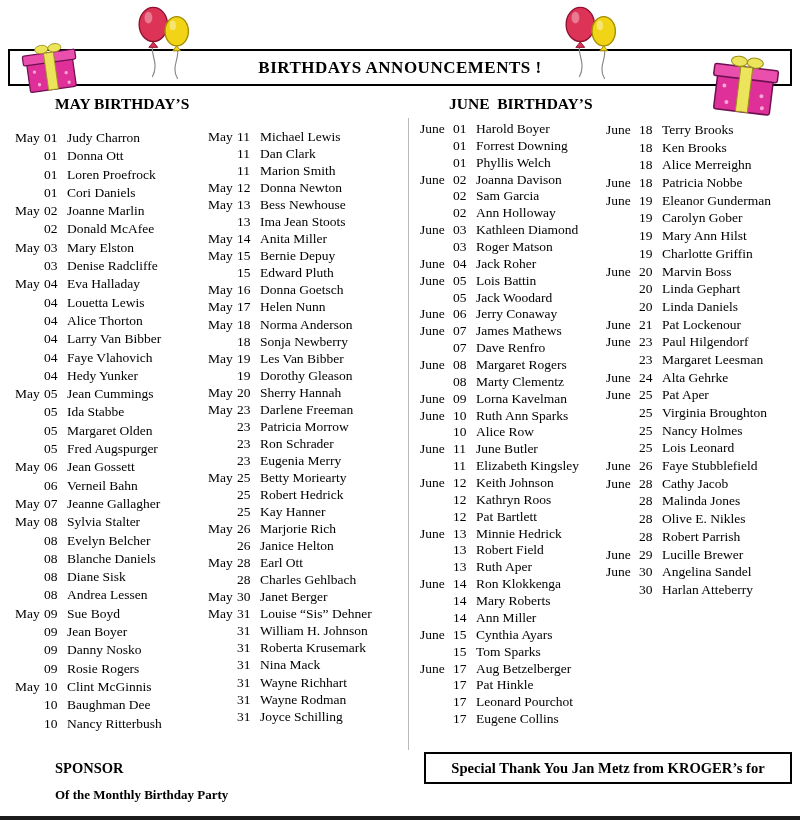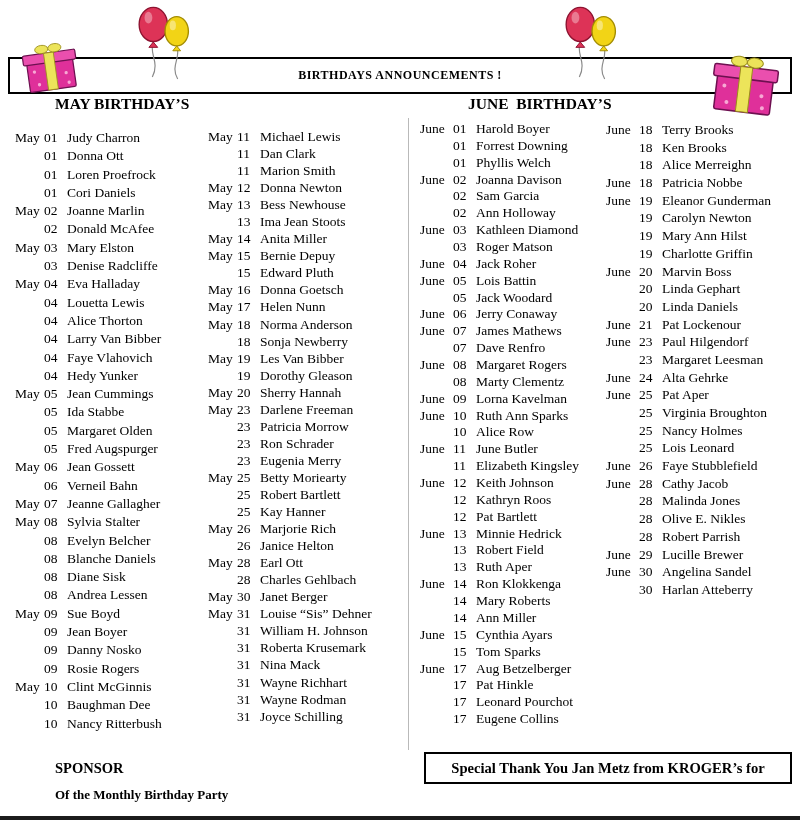--- a/index.html
+++ b/index.html
@@ -8,29 +8,29 @@
     width:800px; height:820px;
     font-family:"Liberation Serif", serif;
     color:#000; position:relative; overflow:hidden;
   }
   .page { position:relative; width:800px; height:820px; background:#fff; }
 
   .banner {
     position:absolute; left:8px; top:49px; width:784px; height:37px;
     border:2px solid #000; background:#fff;
     display:flex; align-items:center; justify-content:center;
-    font-weight:bold; font-size:12px; letter-spacing:.5px;margin-top:8px;
+    font-weight:bold; font-size:17px; letter-spacing:.5px;
   }
 
   .section-header {
     position:absolute; font-weight:bold; font-size:15.5px;
     white-space:pre;
   }
   .may-header  { left:55px;  top:95px; width:295px; }
-  .june-header { left:468px; top:95px; width:265px; }
+  .june-header { left:449px; top:95px; width:265px; }
 
   .col { position:absolute; font-size:13.5px; }
   .row { display:flex; align-items:baseline; }
   .row .m { width:29px; flex:none; }
   .row .d { width:23px; flex:none; }
   .row .n { flex:1; white-space:nowrap; }
 
   #may-col1  { left:15px;  top:130px; width:192px; }
   #may-col1  .row { height:18.3px; }
   #may-col2  { left:208px; top:129px; width:196px; }
@@ -410,21 +410,21 @@
         <span class="n">Eugenia Merry</span>
       </div>
       <div class="row">
         <span class="m">May</span>
         <span class="d">25</span>
         <span class="n">Betty Moriearty</span>
       </div>
       <div class="row">
         <span class="m"></span>
         <span class="d">25</span>
-        <span class="n">Robert Bartlett</span>
+        <span class="n">Robert Hedrick</span>
       </div>
       <div class="row">
         <span class="m"></span>
         <span class="d">25</span>
         <span class="n">Kay Hanner</span>
       </div>
       <div class="row">
         <span class="m">May</span>
         <span class="d">26</span>
         <span class="n">Marjorie Rich</span>
@@ -689,21 +689,21 @@
         <span class="n">Patricia Nobbe</span>
       </div>
       <div class="row">
         <span class="m">June</span>
         <span class="d">19</span>
         <span class="n">Eleanor Gunderman</span>
       </div>
       <div class="row">
         <span class="m"></span>
         <span class="d">19</span>
-        <span class="n">Carolyn Newton</span>
+        <span class="n">Carolyn Gober</span>
       </div>
       <div class="row">
         <span class="m"></span>
         <span class="d">19</span>
         <span class="n">Mary Ann Hilst</span>
       </div>
       <div class="row">
         <span class="m"></span>
         <span class="d">19</span>
         <span class="n">Charlotte Griffin</span>

